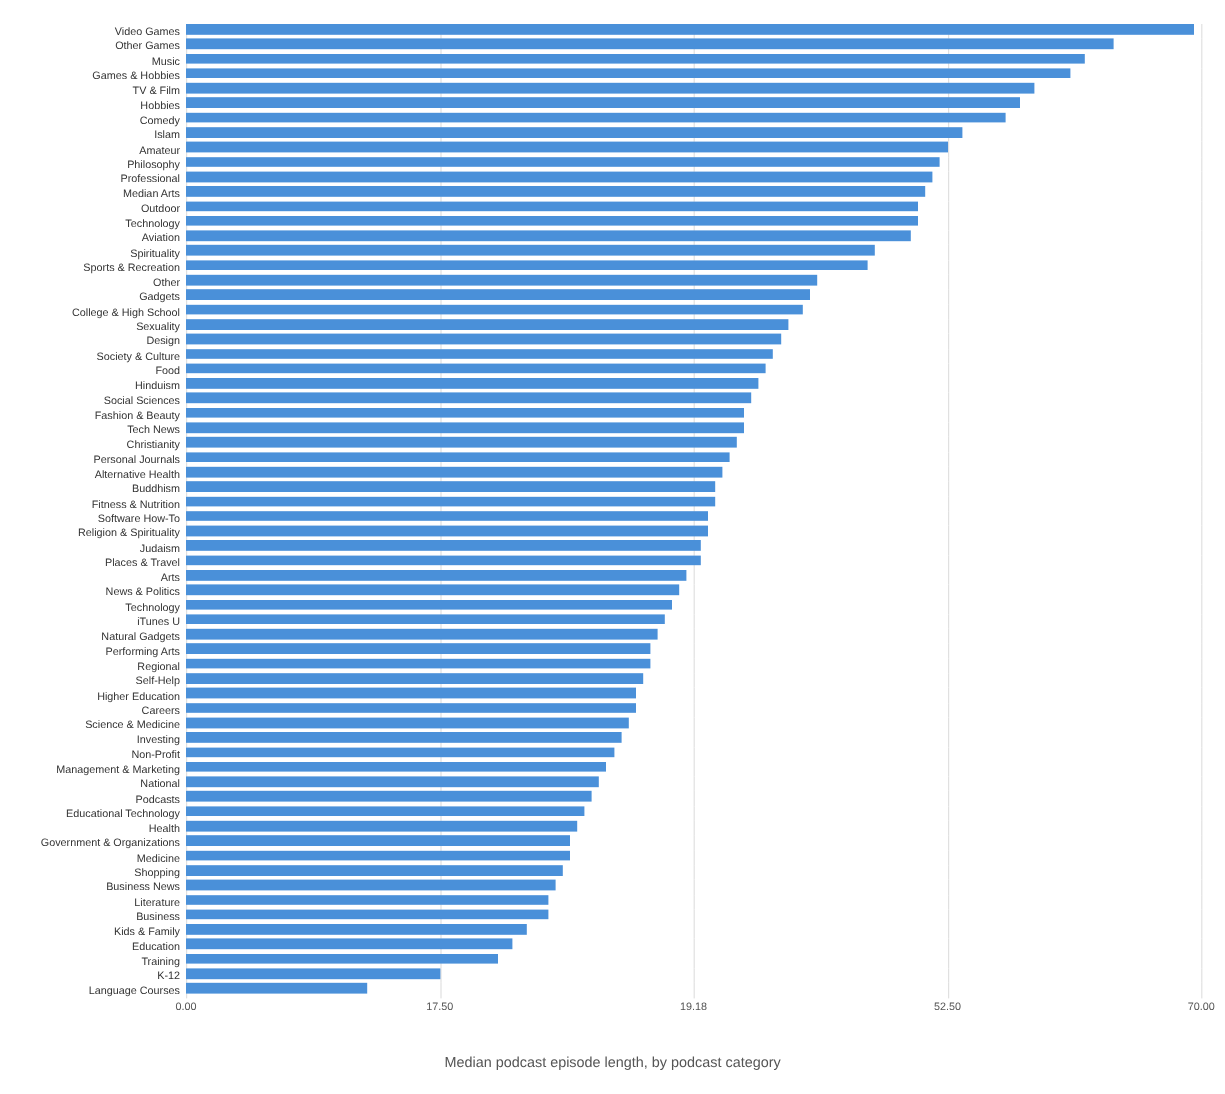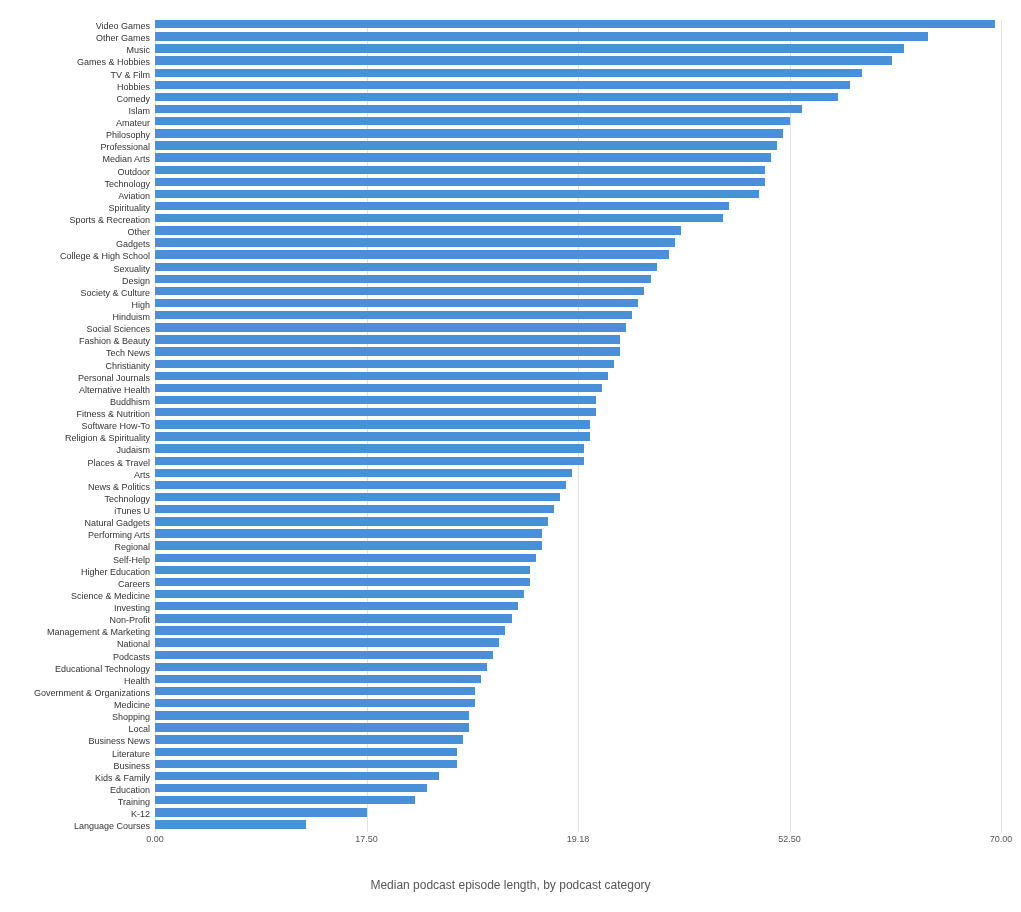--- a/index.html
+++ b/index.html
@@ -383,21 +383,21 @@
           <div class="grid-line" style="left: 25%;"></div>
           <div class="grid-line" style="left: 50%;"></div>
           <div class="grid-line" style="left: 75%;"></div>
           <div class="grid-line" style="left: 100%;"></div>
           <div class="bar-track">
             <div class="bar-fill" style="width: 57.8571%;"></div>
           </div>
         </div>
       </div>
       <div class="bar-row">
-        <div class="bar-label">High</div>
+        <div class="bar-label">Food</div>
         <div class="bar-track-wrapper" style="position: relative;">
           <div class="grid-line" style="left: 0%;"></div>
           <div class="grid-line" style="left: 25%;"></div>
           <div class="grid-line" style="left: 50%;"></div>
           <div class="grid-line" style="left: 75%;"></div>
           <div class="grid-line" style="left: 100%;"></div>
           <div class="bar-track">
             <div class="bar-fill" style="width: 57.1429%;"></div>
           </div>
         </div>
@@ -826,33 +826,20 @@
           <div class="grid-line" style="left: 50%;"></div>
           <div class="grid-line" style="left: 75%;"></div>
           <div class="grid-line" style="left: 100%;"></div>
           <div class="bar-track">
             <div class="bar-fill" style="width: 37.8571%;"></div>
           </div>
         </div>
       </div>
       <div class="bar-row">
         <div class="bar-label">Shopping</div>
-        <div class="bar-track-wrapper" style="position: relative;">
-          <div class="grid-line" style="left: 0%;"></div>
-          <div class="grid-line" style="left: 25%;"></div>
-          <div class="grid-line" style="left: 50%;"></div>
-          <div class="grid-line" style="left: 75%;"></div>
-          <div class="grid-line" style="left: 100%;"></div>
-          <div class="bar-track">
-            <div class="bar-fill" style="width: 37.1429%;"></div>
-          </div>
-        </div>
-      </div>
-      <div class="bar-row">
-        <div class="bar-label">Local</div>
         <div class="bar-track-wrapper" style="position: relative;">
           <div class="grid-line" style="left: 0%;"></div>
           <div class="grid-line" style="left: 25%;"></div>
           <div class="grid-line" style="left: 50%;"></div>
           <div class="grid-line" style="left: 75%;"></div>
           <div class="grid-line" style="left: 100%;"></div>
           <div class="bar-track">
             <div class="bar-fill" style="width: 37.1429%;"></div>
           </div>
         </div>

